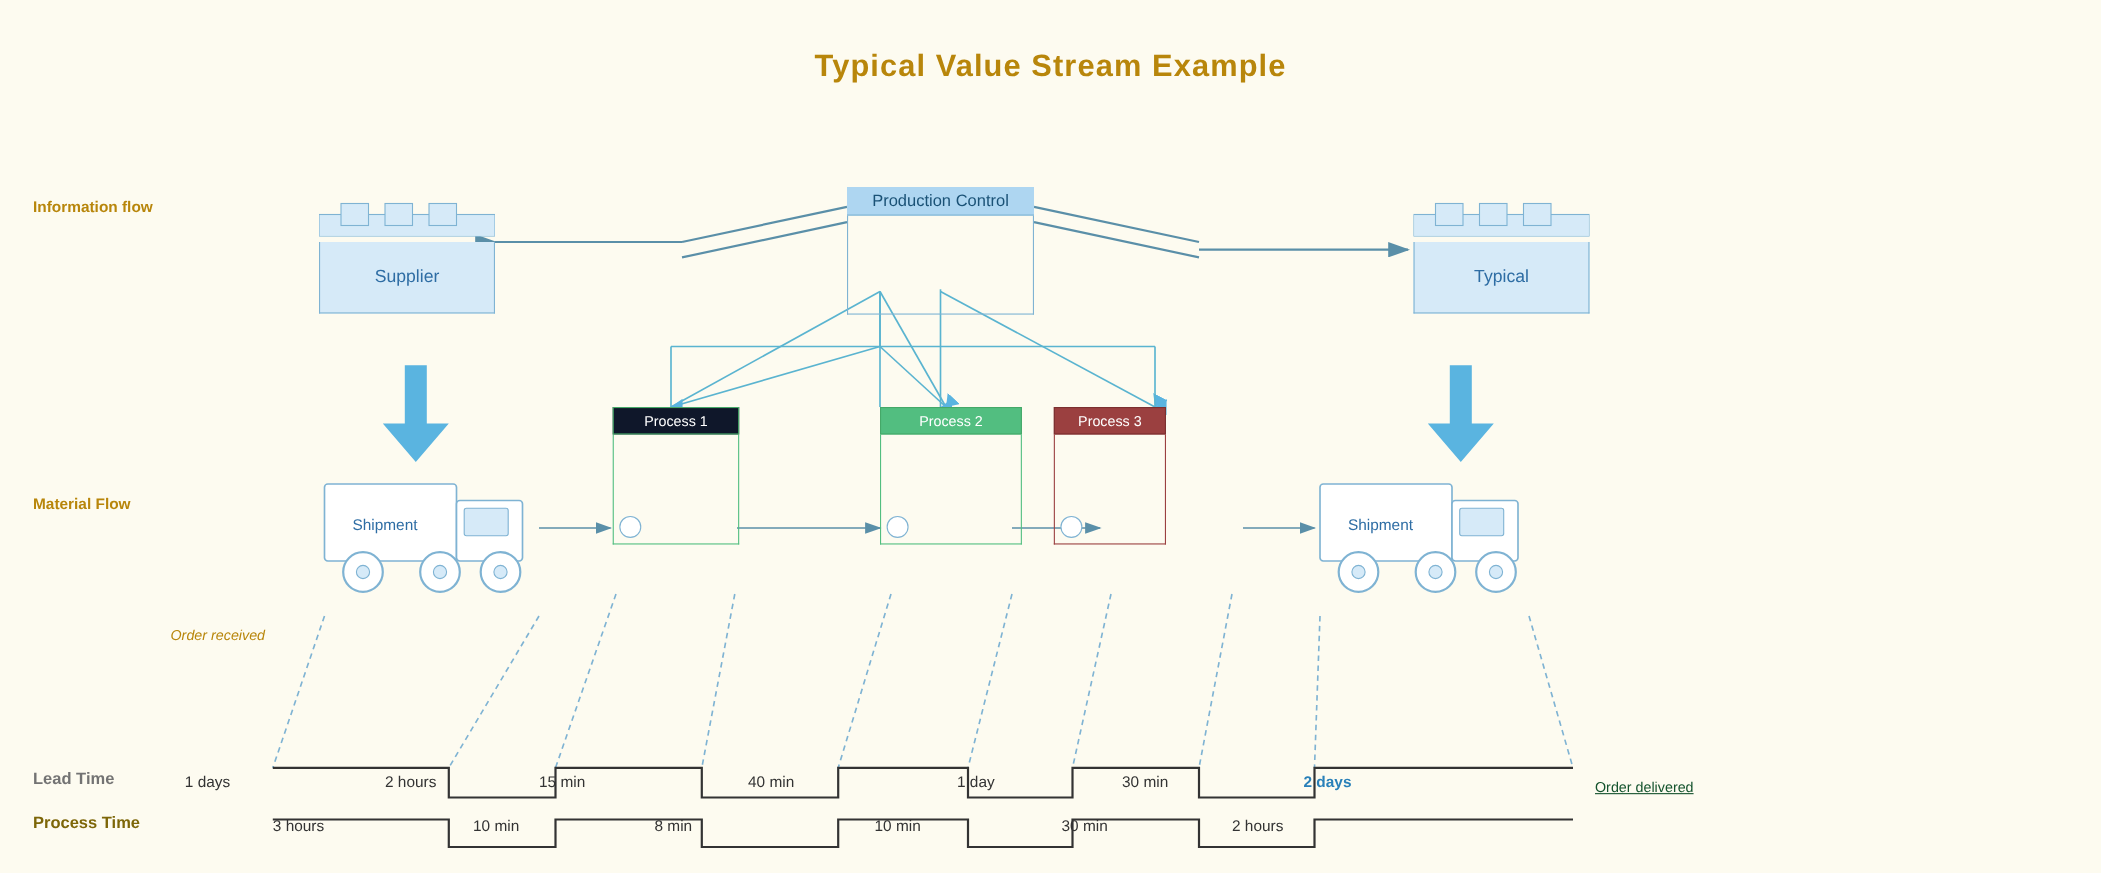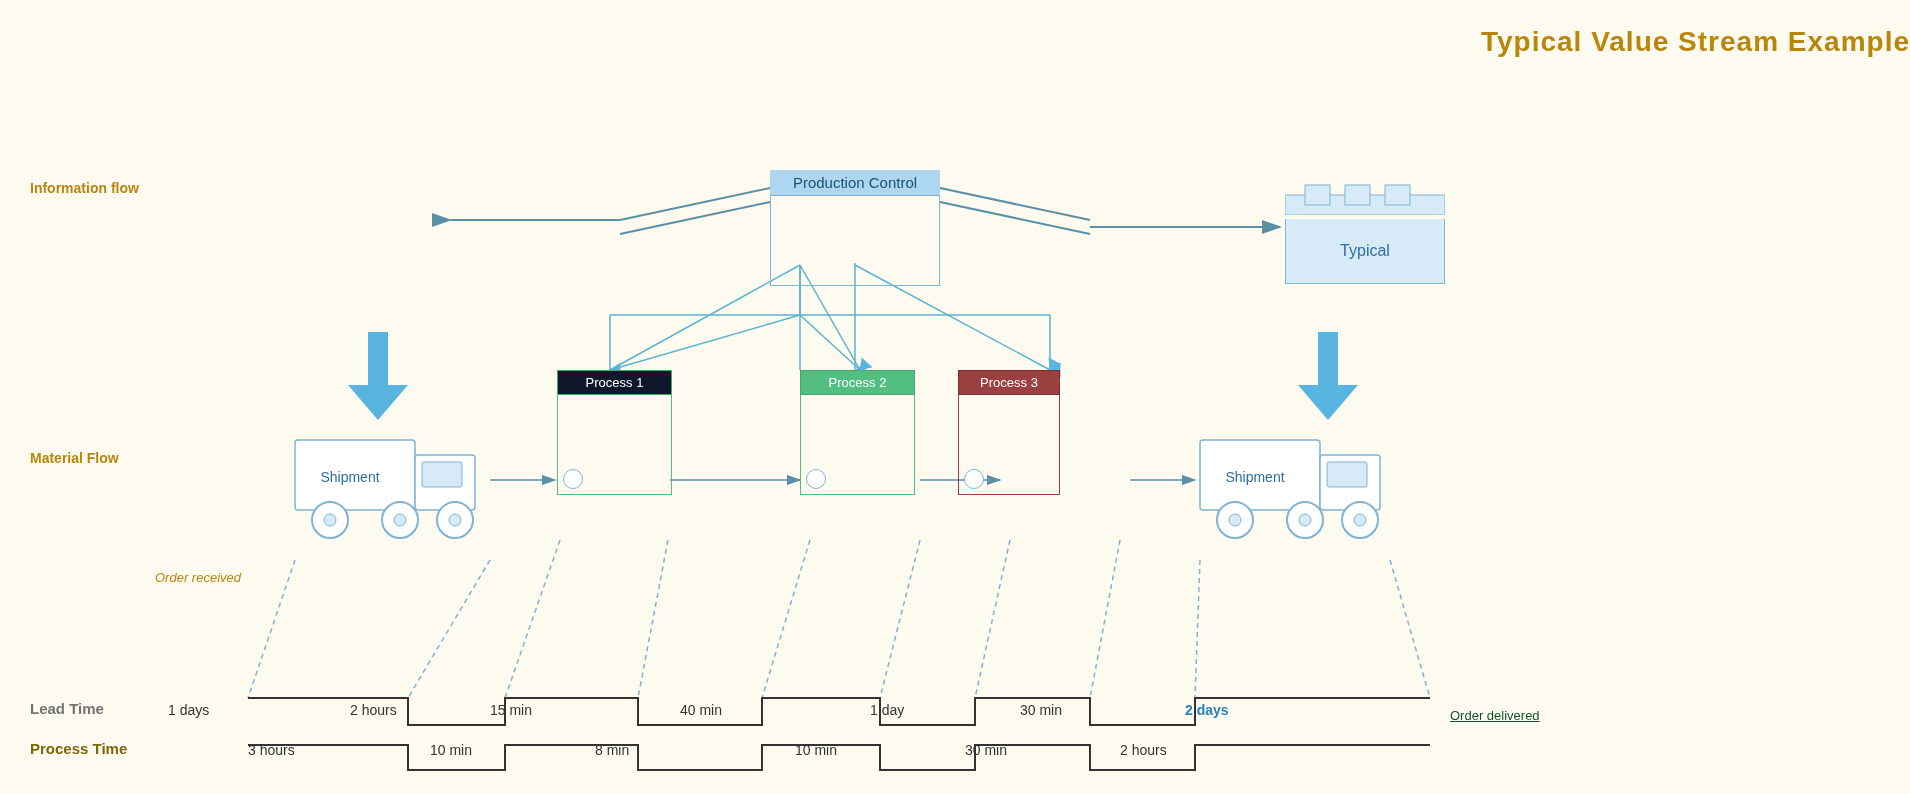--- a/index.html
+++ b/index.html
@@ -6,25 +6,25 @@
     body {
       background: #fdfbf0;
       font-family: Arial, sans-serif;
       width: 1910px;
       height: 794px;
       overflow: hidden;
       position: relative;
     }
 
     #main-title {
-      text-align: right;
+      text-align: center;
       font-size: 28px;
       font-weight: bold;
       color: #b8860b;
-      padding-top: 26px;
+      padding-top: 44px;
       letter-spacing: 1px;
     }
 
     .diagram-area {
       position: absolute;
       top: 80px;
       left: 0;
       width: 1910px;
       height: 714px;
     }
@@ -194,20 +194,30 @@
     <line x1="855" y1="183" x2="855" y2="235" stroke="#5ab4d0" stroke-width="1.5"></line>
     <line x1="610" y1="235" x2="1050" y2="235" stroke="#5ab4d0" stroke-width="1.5"></line>
     <line x1="610" y1="235" x2="610" y2="290" stroke="#5ab4d0" stroke-width="1.5" marker-end="url(#arrowhead-blue-down)"></line>
     <line x1="855" y1="235" x2="855" y2="290" stroke="#5ab4d0" stroke-width="1.5" marker-end="url(#arrowhead-blue-down)"></line>
     <line x1="1050" y1="235" x2="1050" y2="290" stroke="#5ab4d0" stroke-width="1.5" marker-end="url(#arrowhead-blue-down)"></line>
   </svg>
 
   <div class="side-label" style="left:30px; top:100px;">Information flow</div>
   <div class="side-label" style="left:30px; top:370px;">Material Flow</div>
 
+  <div style="position:absolute; left:290px; top:100px; width:160px;">
+    
+    <svg width="160" height="35">
+      <rect x="0" y="15" width="160" height="20" fill="#d6eaf8" stroke="#7fb3d3" stroke-width="1"></rect>
+      <rect x="20" y="5" width="25" height="20" fill="#d6eaf8" stroke="#7fb3d3" stroke-width="1"></rect>
+      <rect x="60" y="5" width="25" height="20" fill="#d6eaf8" stroke="#7fb3d3" stroke-width="1"></rect>
+      <rect x="100" y="5" width="25" height="20" fill="#d6eaf8" stroke="#7fb3d3" stroke-width="1"></rect>
+    </svg>
+    <div style="background:#d6eaf8; border:1px solid #7fb3d3; border-top:none; height:65px; display:flex; align-items:center; justify-content:center; font-size:16px; color:#2e6da4;">Supplier</div>
+  </div>
 
   <div style="position:absolute; left:770px; top:90px; width:170px;">
     <div class="prod-control-header">Production Control</div>
     <div class="prod-control-body" style="border:1.5px solid #7fb3d3; border-top:none; height:90px;"></div>
   </div>
 
   <div style="position:absolute; left:1285px; top:100px; width:160px;">
     <svg width="160" height="35">
       <rect x="0" y="15" width="160" height="20" fill="#d6eaf8" stroke="#7fb3d3" stroke-width="1"></rect>
       <rect x="20" y="5" width="25" height="20" fill="#d6eaf8" stroke="#7fb3d3" stroke-width="1"></rect>
@@ -217,21 +227,21 @@
     <div style="background:#d6eaf8; border:1px solid #7fb3d3; border-top:none; height:65px; display:flex; align-items:center; justify-content:center; font-size:16px; color:#2e6da4;">Typical</div>
   </div>
 
   <div style="position:absolute; left:557px; top:290px; width:115px;">
     <div class="process-header" style="background:#0f172a; border:1.5px solid #45a868; font-size:13px;">Process 1</div>
     <div style="height:100px; border:1.5px solid #52be80; border-top:none; position:relative;">
       <div class="process-operator" style="left:5px; bottom:5px;"></div>
     </div>
   </div>
 
-  <div style="position:absolute; left:800px; top:290px; width:115px;">
+  <div style="position:absolute; left:800px; top:290px; width:129px;">
     <div class="process-header" style="background:#52be80; border:1.5px solid #45a868; font-size:13px;">Process 2</div>
     <div style="height:100px; border:1.5px solid #52be80; border-top:none; position:relative;">
       <div class="process-operator" style="left:5px; bottom:5px;"></div>
     </div>
   </div>
 
   <div style="position:absolute; left:958px; top:290px; width:102px;">
     <div class="process-header" style="background:#9b4040; border:1.5px solid #7b3030; font-size:13px;">Process 3</div>
     <div style="height:100px; border:1.5px solid #9b4040; border-top:none; position:relative;">
       <div class="process-operator" style="left:5px; bottom:5px;"></div>

